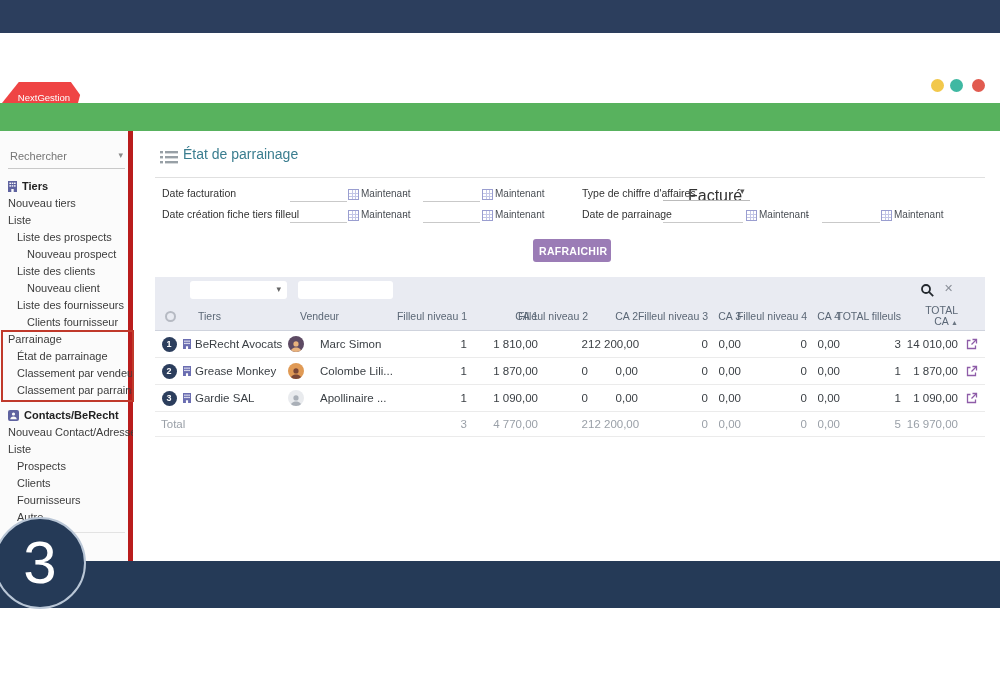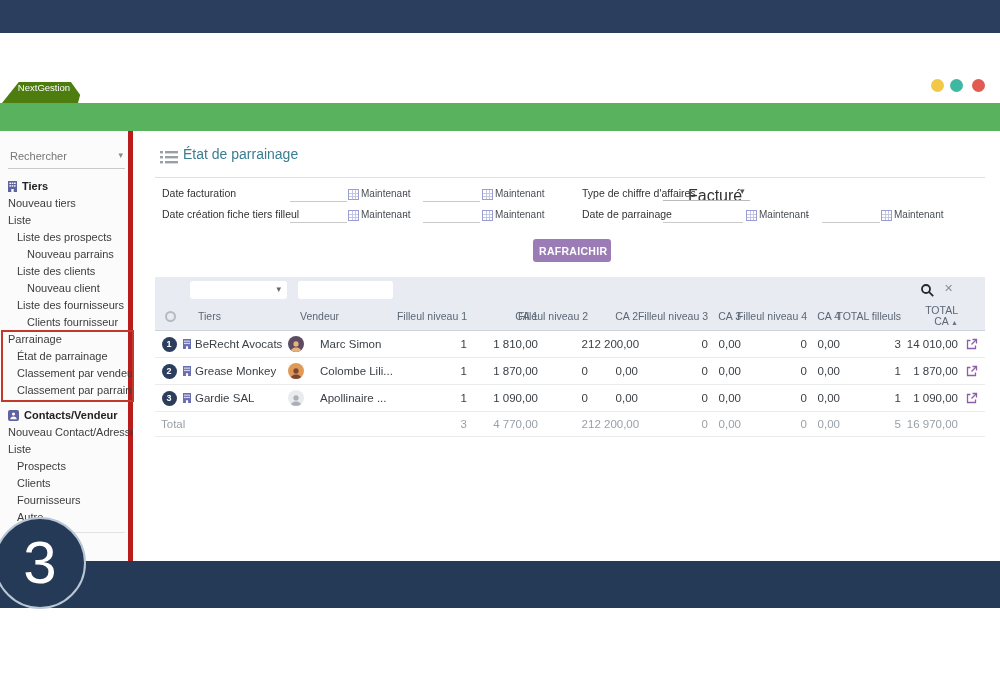--- a/index.html
+++ b/index.html
@@ -2,23 +2,23 @@
 <html><head>
 <meta charset="utf-8">
 <style>
   html,body{margin:0;padding:0;background:#fff;}
   body{width:1000px;height:679px;position:relative;overflow:hidden;
        font-family:"Liberation Sans","DejaVu Sans",sans-serif;color:#333;}
   .abs{position:absolute;}
 
   
   .topbar{left:0;top:70;width:1000px;height:33px;background:#2c3e5d;}
-  .brand-tab{left:2px;top:82px;width:84px;height:21px;background:#4d7c0f;
+  .brand-tab{left:2px;top:82px;width:84px;height:21px;background:#ef4444;
      clip-path:polygon(20% 0,82% 0,100% 100%,0 100%);
-     color:#fff;font-size:9.5px;display:flex;align-items:flex-start;justify-content:center;}
+     color:#fff;font-size:9.5px;display:flex;align-items:flex-end;justify-content:center;}
   .white-tab{left:78px;top:82px;width:80px;height:21px;background:#fff;
      clip-path:polygon(7% 0,100% 0,80% 100%,0 100%);}
   .dot{width:13px;height:13px;border-radius:50%;top:79px;}
   .dot1{left:931px;background:#f2c84b;}
   .dot2{left:950px;background:#3fb8a2;}
   .dot3{left:972px;background:#e15b50;}
   .navgreen{left:0;top:103px;width:1000px;height:28px;background:#58b25e;}
   .pill{top:112px;height:11px;width:53px;border-radius:6px;background:#fff;}
 
   
@@ -144,36 +144,36 @@
             <rect x="1.4" y="4.2" width="1.6" height="1.4"></rect>
             <rect x="3.7" y="4.2" width="1.6" height="1.4"></rect>
             <rect x="6" y="4.2" width="1.6" height="1.4"></rect>
           </g>
         </svg>
       <span>Tiers</span>
     </div>
     <div class="si l0">Nouveau tiers</div>
     <div class="si l0">Liste</div>
     <div class="si l1">Liste des prospects</div>
-    <div class="si l2">Nouveau parrains</div>
+    <div class="si l2">Nouveau prospect</div>
     <div class="si l1">Liste des clients</div>
     <div class="si l2">Nouveau client</div>
     <div class="si l1">Liste des fournisseurs</div>
     <div class="si l2">Clients fournisseur</div>
     <div class="si l0">Parrainage</div>
     <div class="si l1">État de parrainage</div>
     <div class="si l1">Classement par vendeurs</div>
     <div class="si l1">Classement par parrains</div>
     <div class="sh gap">
       <svg width="11" height="11" viewBox="0 0 11 11">
           <rect width="11" height="11" rx="2" fill="#5f63a0"></rect>
           <circle cx="5.5" cy="4" r="1.6" fill="#fbfbfb"></circle>
           <path d="M2.3 9.2c0-1.8 1.4-2.8 3.2-2.8s3.2 1 3.2 2.8z" fill="#fbfbfb"></path>
         </svg>
-      <span>Contacts/Vendeur</span>
+      <span>Contacts/BeRecht</span>
     </div>
     <div class="si l0">Nouveau Contact/Adresse</div>
     <div class="si l0">Liste</div>
     <div class="si l1">Prospects</div>
     <div class="si l1">Clients</div>
     <div class="si l1">Fournisseurs</div>
     <div class="si l1">Autre</div>
     <div class="sb-divider"></div>
   </div>
 </div>

